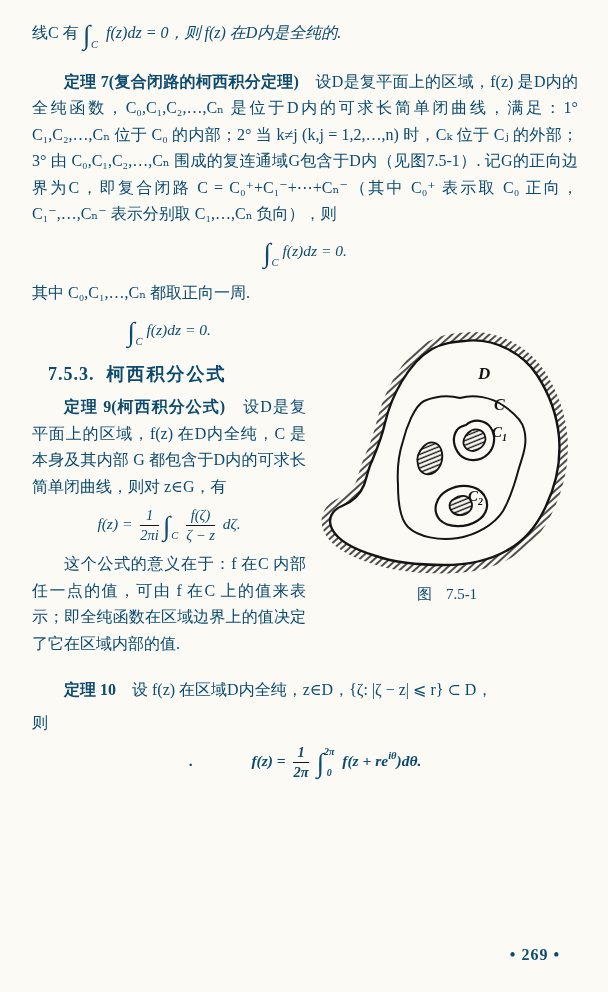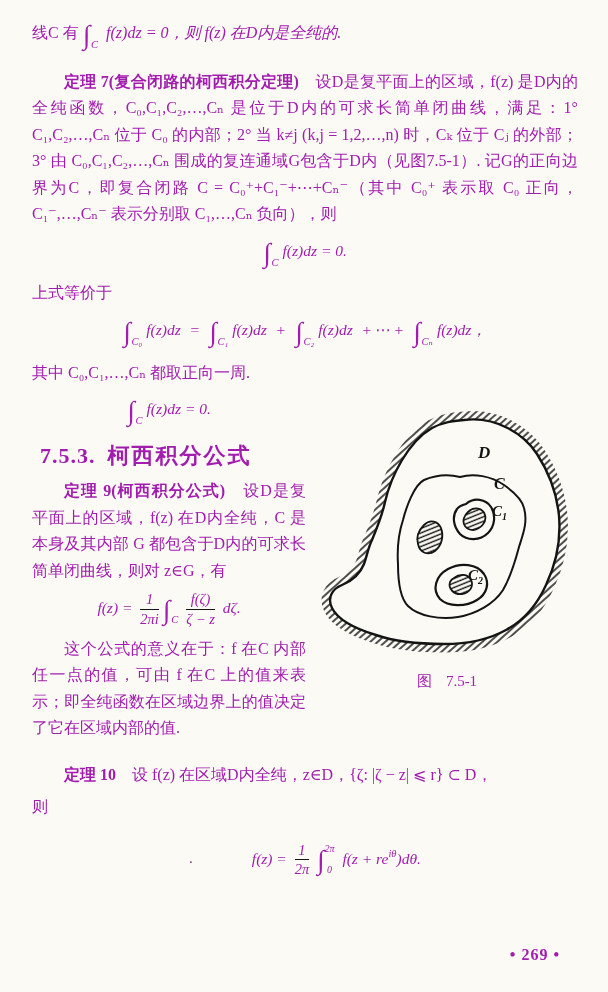--- a/index.html
+++ b/index.html
@@ -1,21 +1,21 @@
 <!DOCTYPE html>
 <html><head>
 <meta charset="utf-8">
 <style>
   html,body{margin:0;padding:0;background:#d8d6d0;}
   .page{
     position:relative;
     width:608px;height:992px;
     margin:0 auto;
     background:#fbfaf5;
-    color:#a21caf;
+    color:#0c4a6e;
     font-family:"Liberation Serif","DejaVu Serif",serif;
     overflow:hidden;
     box-sizing:border-box;
     padding:20px 30px 0 32px;
   }
   .para{
     font-size:16px;
     line-height:26.5px;
     text-align:justify;
     margin:0;
@@ -60,38 +60,38 @@
     justify-content:space-between;
     height:34px;
     vertical-align:middle;
     font-size:10px;
     margin:0 4px 0 0;
   }
   .supr{font-size:10.5px;vertical-align:7px;}
   .lead-dot{display:inline-block;margin-right:55px;font-style:normal;}
   
   .section-heading{
-    font-size:22px;
+    font-size:18px;
     font-weight:bold;
-    margin:13px 8px 9px;
+    margin:13px 16px 9px;
     line-height:1.25;
   }
   .section-heading .sec-num{margin-right:12px;letter-spacing:1px;}
   .section-heading .sec-title{letter-spacing:2px;}
   
   .fig{
     float:right;
     width:262px;
     margin:4px 0 38px 10px;
   }
   .fig svg{display:block;}
   .fig-caption{
     text-align:center;
     font-size:15px;
-    margin-top:12px;
+    margin-top:4px;
   }
   .fig-caption .cap-num{margin-left:14px;}
   .clearfix{clear:both;}
   .spacer-sm{height:6px;}
   .spacer-md{height:10px;}
   
   .page-num{
     position:absolute;
     bottom:28px;
     right:48px;
@@ -114,31 +114,21 @@
   <div class="spacer-md"></div>
 
   <p class="para indent">
     <span class="th-label">定理 7(复合闭路的柯西积分定理)</span><span>　设D是复平面上的区域，f(z) 是D内的全纯函数，C₀,C₁,C₂,…,Cₙ 是位于D内的可求长简单闭曲线，满足：1° C₁,C₂,…,Cₙ 位于 C₀ 的内部；2° 当 k≠j (k,j = 1,2,…,n) 时，Cₖ 位于 Cⱼ 的外部；3° 由 C₀,C₁,C₂,…,Cₙ 围成的复连通域G包含于D内（见图7.5-1）. 记G的正向边界为C，即复合闭路 C = C₀⁺+C₁⁻+⋯+Cₙ⁻（其中 C₀⁺ 表示取 C₀ 正向，C₁⁻,…,Cₙ⁻ 表示分别取 C₁,…,Cₙ 负向），则</span>
   </p>
 
   <div class="formula-line">
     <span class="int">∫</span><span class="isub">C</span><span>f(z)dz = 0.</span>
   </div>
 
-  <p class="para">上式等价于</p>
-
-  <div class="formula-line">
-    <span class="int">∫</span><span class="isub">C₀</span><span>f(z)dz</span>
-    <span class="op">=</span>
-    <span class="int">∫</span><span class="isub">C₁</span><span>f(z)dz</span>
-    <span class="op">+</span>
-    <span class="int">∫</span><span class="isub">C₂</span><span>f(z)dz</span>
-    <span class="op">+ ⋯ +</span>
-    <span class="int">∫</span><span class="isub">Cₙ</span><span>f(z)dz，</span>
-  </div>
+
 
   <p class="para">其中 C₀,C₁,…,Cₙ 都取正向一周.</p>
 
   <figure class="fig" style="margin-top:6px;">
     <svg width="262" height="268" viewBox="0 0 262 268">
       <defs>
         <pattern id="hatchOut" width="5" height="5" patternUnits="userSpaceOnUse" patternTransform="rotate(48)">
           <line x1="2" y1="0" x2="2" y2="5" stroke="#141414" stroke-width="1.5"></line>
         </pattern>
         <pattern id="hatchHole" width="4.2" height="4.2" patternUnits="userSpaceOnUse" patternTransform="rotate(68)">
@@ -190,21 +180,21 @@
 
   <p class="para indent">这个公式的意义在于：f 在C 内部任一点的值，可由 f 在C 上的值来表示；即全纯函数在区域边界上的值决定了它在区域内部的值.</p>
 
   <p class="para indent" style="margin-top:20px;">
     <span class="th-label">定理 10</span><span>　设 f(z) 在区域D内全纯，z∈D，{ζ: |ζ − z| ⩽ r} ⊂ D，</span>
   </p>
 
   <div class="spacer-sm"></div>
   <p class="para">则</p>
 
-  <div class="formula-line" style="margin-top:21px;">
+  <div class="formula-line" style="margin-top:8px;font-weight:bold;">
     <span class="lead-dot">.</span>
     <span>f(z) =</span>
     <span class="frac"><span class="num">1</span><span class="den">2π</span></span>
     <span class="int">∫</span><span class="int-limits">
         <span>2π</span>
         <span>0</span>
       </span>
     <span>f(z + re</span><span class="supr">iθ</span><span>)dθ.</span>
   </div>
 

